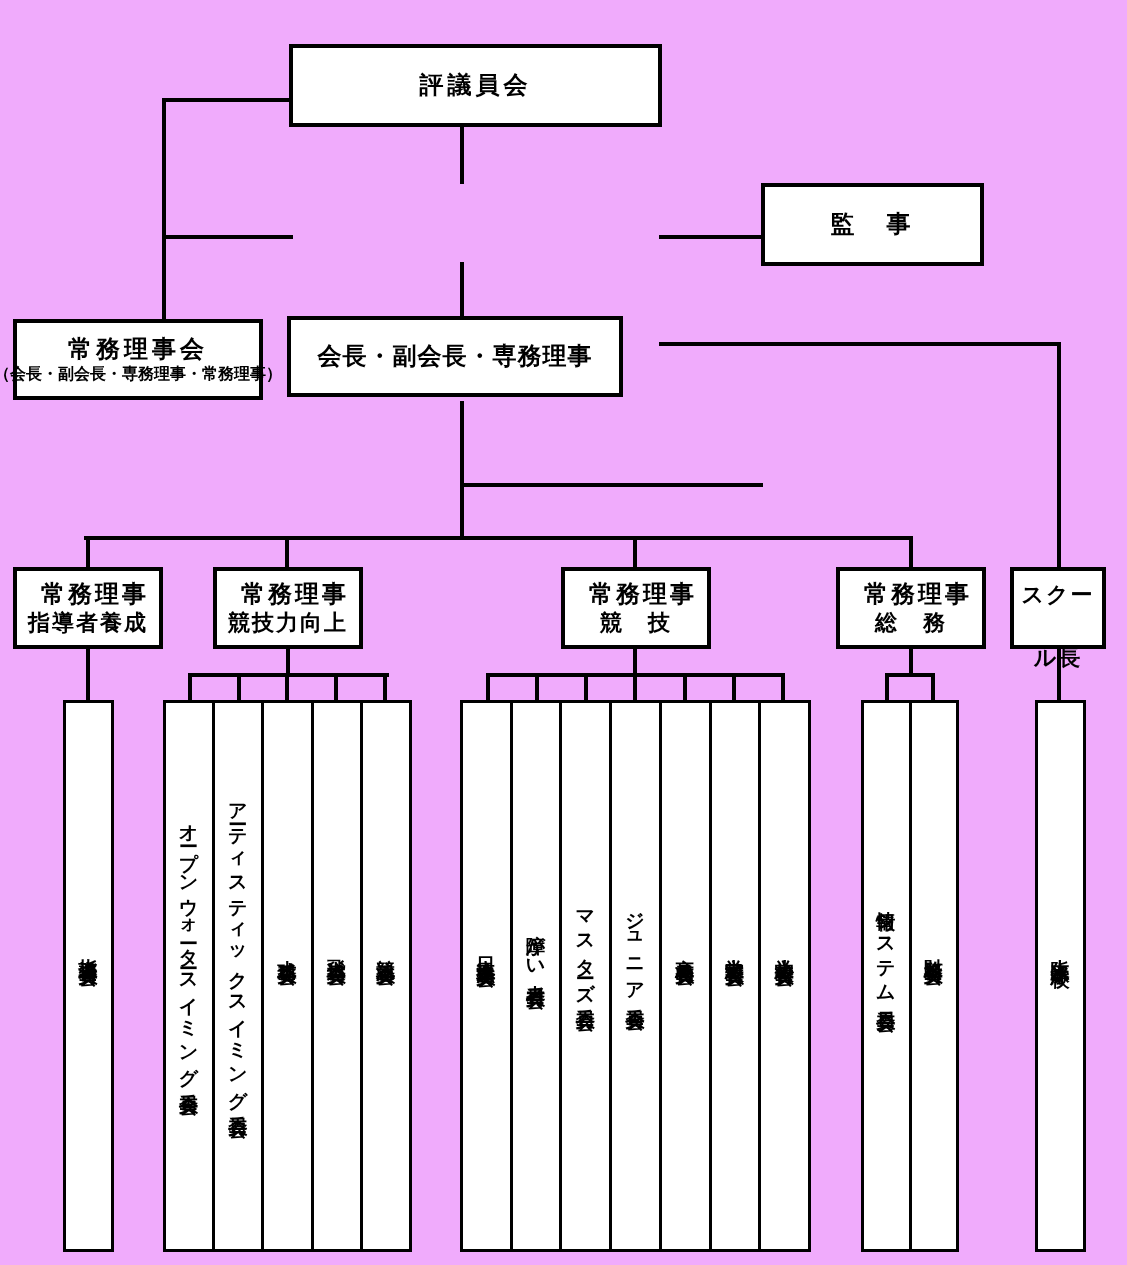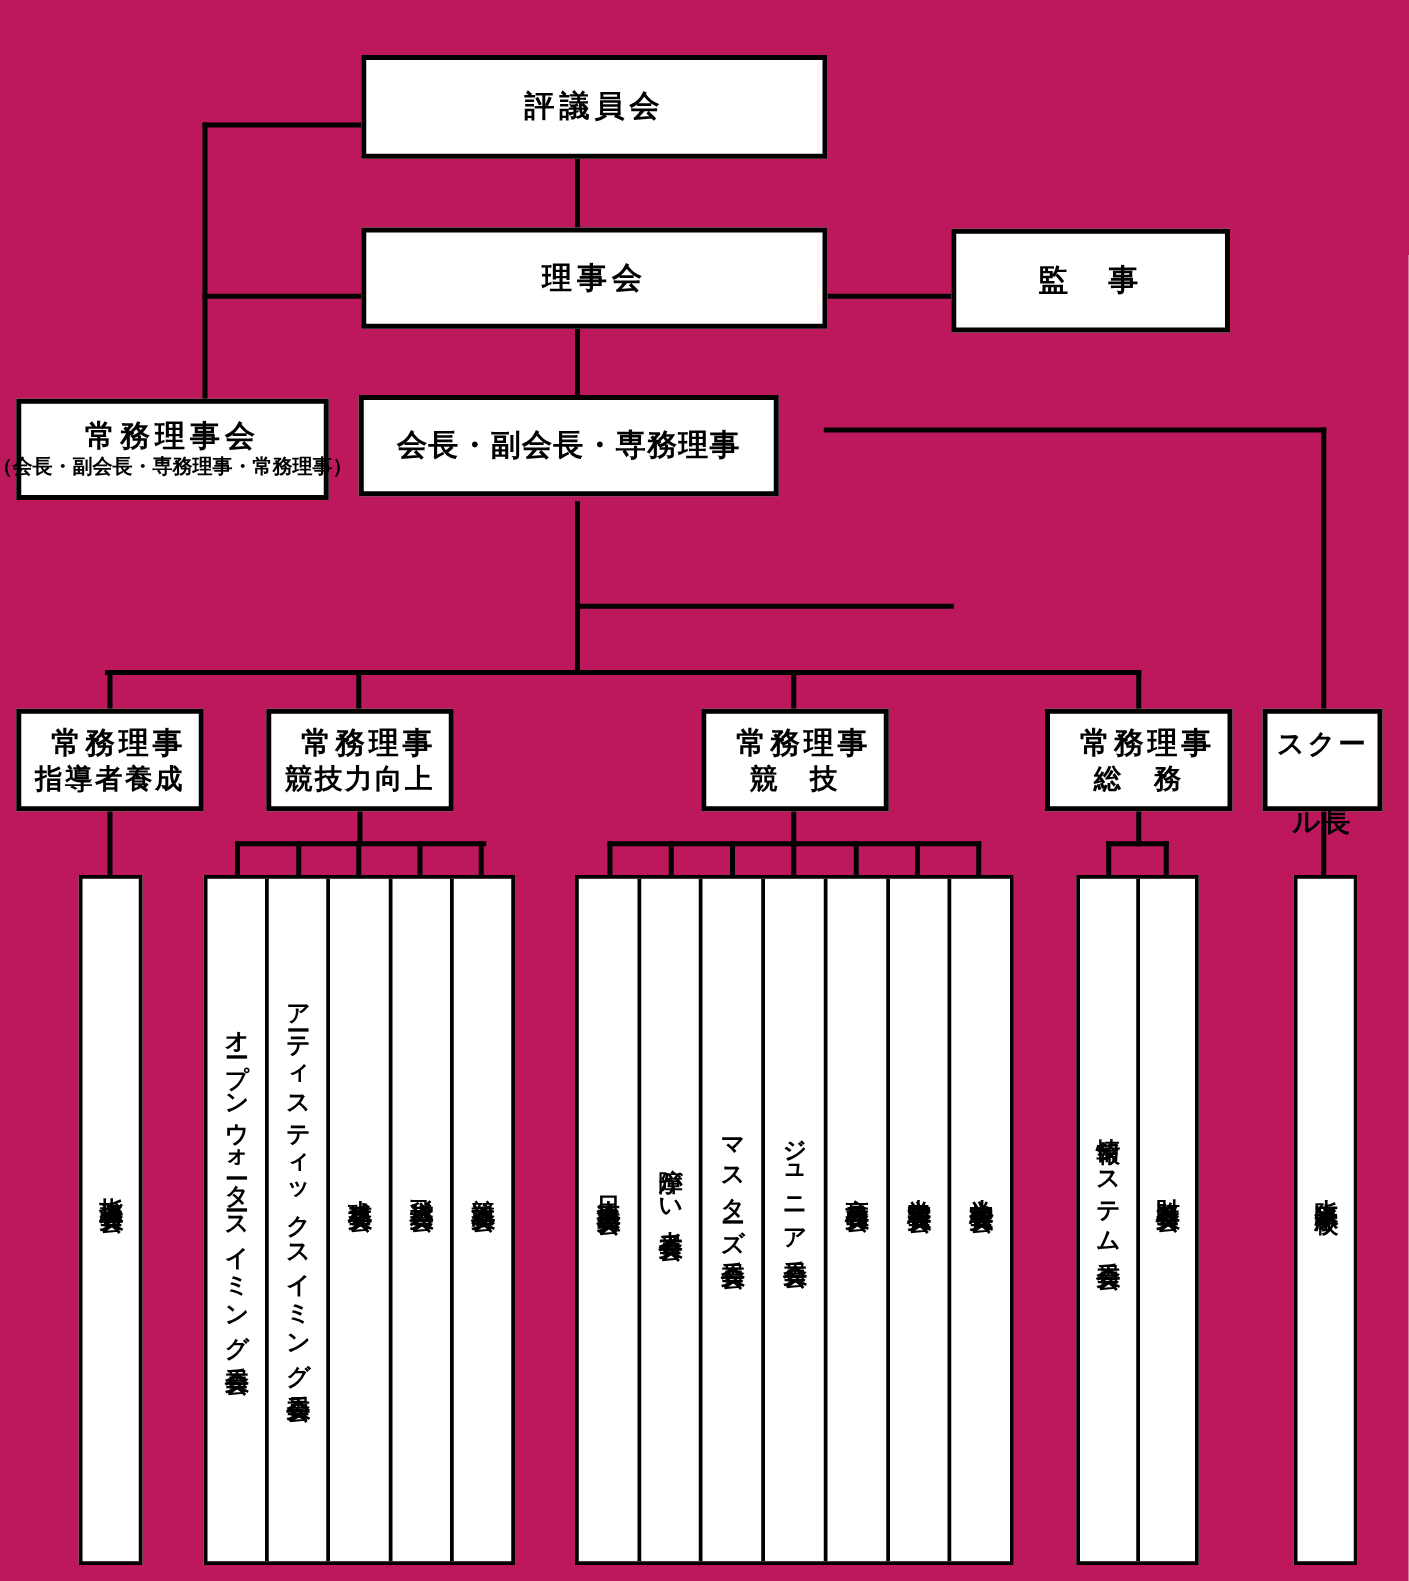--- a/index.html
+++ b/index.html
@@ -1,18 +1,18 @@
 <!DOCTYPE html>
 <html><head>
 <meta charset="utf-8">
 <style>
   html,body{margin:0;padding:0;background:#fff;}
   .chart{
-    position:relative;width:1127px;height:1265px;background:#be185d;
-    font-family:Liberation Sans, sans-serif;color:#000;
+    position:relative;width:1127px;height:1265px;background:#f0abfc;
+    font-family:Liberation Serif, serif;color:#000;
     overflow:hidden;
   }
   .ln{position:absolute;background:#000;}
   .box{
     position:absolute;box-sizing:border-box;border:4px solid #000;background:#fff;
     display:flex;flex-direction:column;align-items:center;justify-content:center;
     text-align:center;font-weight:bold;line-height:1.15;
   }
   .t-big{font-size:24px;letter-spacing:4px;white-space:nowrap;}
   .t-mid{font-size:24px;letter-spacing:1px;white-space:nowrap;}
@@ -85,23 +85,20 @@
   <div class="ln" style="left:885px;top:673px;width:50px;height:4px"></div>
   <div class="ln" style="left:885px;top:673px;width:4px;height:30px"></div>
   <div class="ln" style="left:931px;top:673px;width:4px;height:30px"></div>
 
   <div class="ln" style="left:1057px;top:649px;width:4px;height:54px"></div>
 
   <div class="box" style="left:289px;top:44px;width:373px;height:83px">
     <span class="t-big">評議員会</span>
   </div>
 
-  <div class="box" style="left:289px;top:182px;width:373px;height:81px">
-    <span class="t-big">理事会</span>
-  </div>
 
   <div class="box" style="left:761px;top:183px;width:223px;height:83px">
     <span class="t-big">監　事</span>
   </div>
 
   <div class="box" style="left:13px;top:319px;width:250px;height:81px">
     <span class="t-big">常務理事会</span>
     <span class="t-sub-small">（会長・副会長・専務理事・常務理事）</span>
   </div>
 

